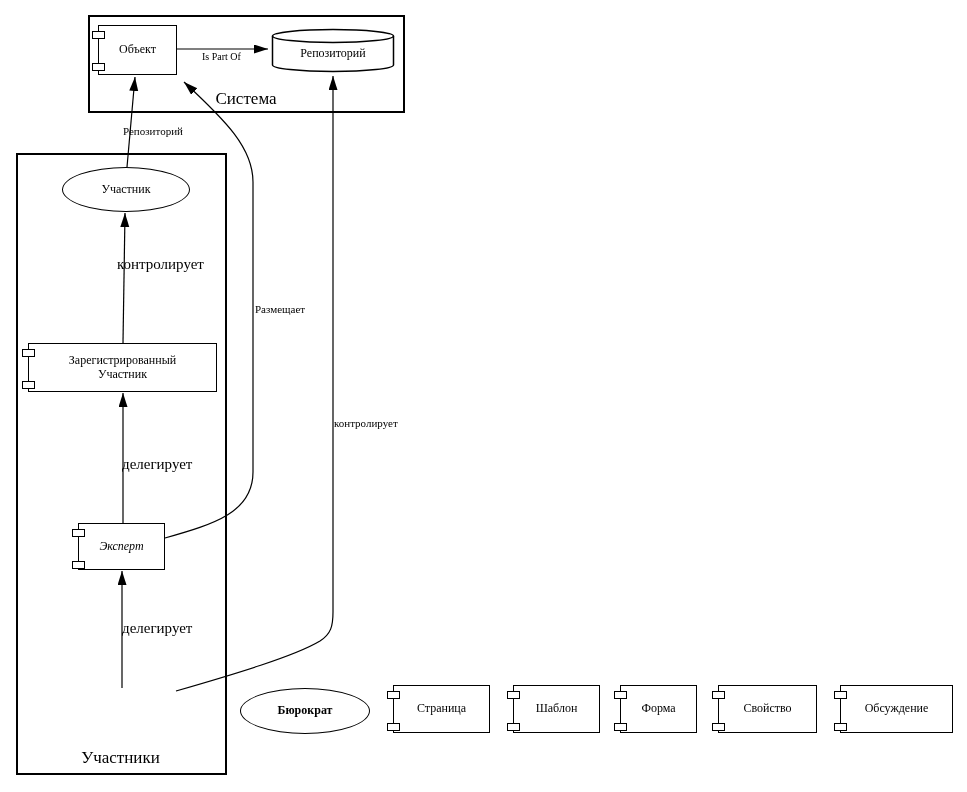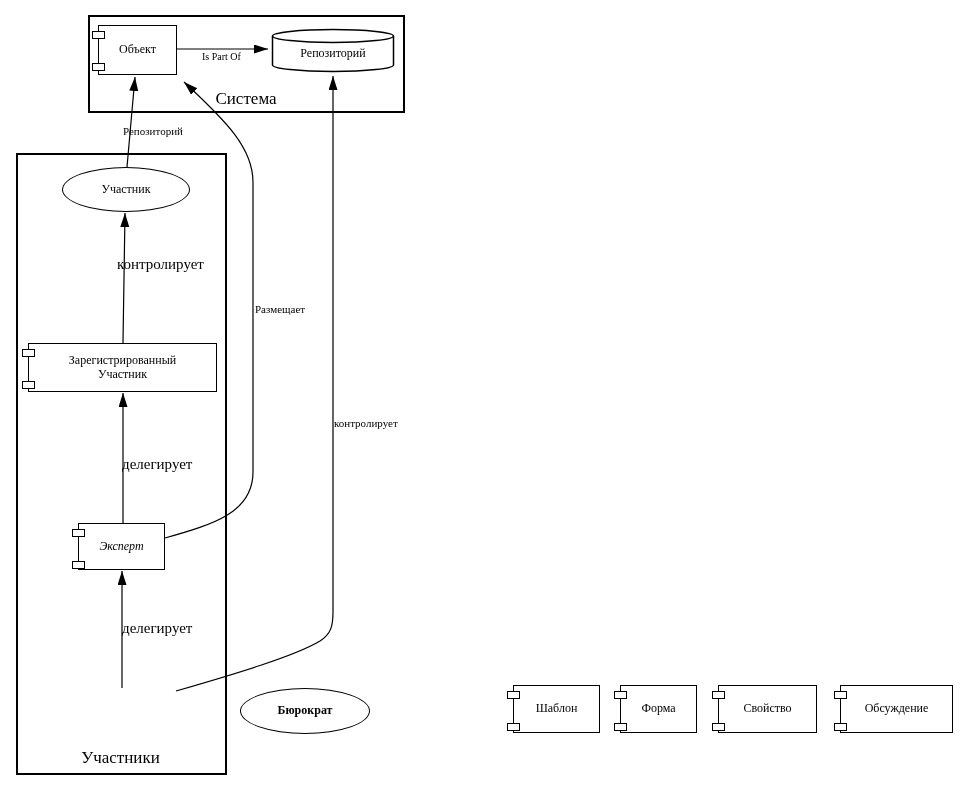--- a/index.html
+++ b/index.html
@@ -78,20 +78,25 @@
     <span class="tab t1"></span>
     <span class="tab t2"></span>
     <span class="node-label">Эксперт</span>
   </div>
 
 
   <div class="node ellipse" style="left:240px;top:688px;width:130px;height:46px;font-weight:bold;">
     <span class="node-label">Бюрократ</span>
   </div>
 
+  <div class="node component" style="left:393px;top:685px;width:97px;height:48px;">
+    <span class="tab t1"></span>
+    <span class="tab t2"></span>
+    <span class="node-label">Страница</span>
+  </div>
 
   <div class="node component" style="left:513px;top:685px;width:87px;height:48px;">
     <span class="tab t1"></span>
     <span class="tab t2"></span>
     <span class="node-label">Шаблон</span>
   </div>
 
   <div class="node component" style="left:620px;top:685px;width:77px;height:48px;">
     <span class="tab t1"></span>
     <span class="tab t2"></span>

